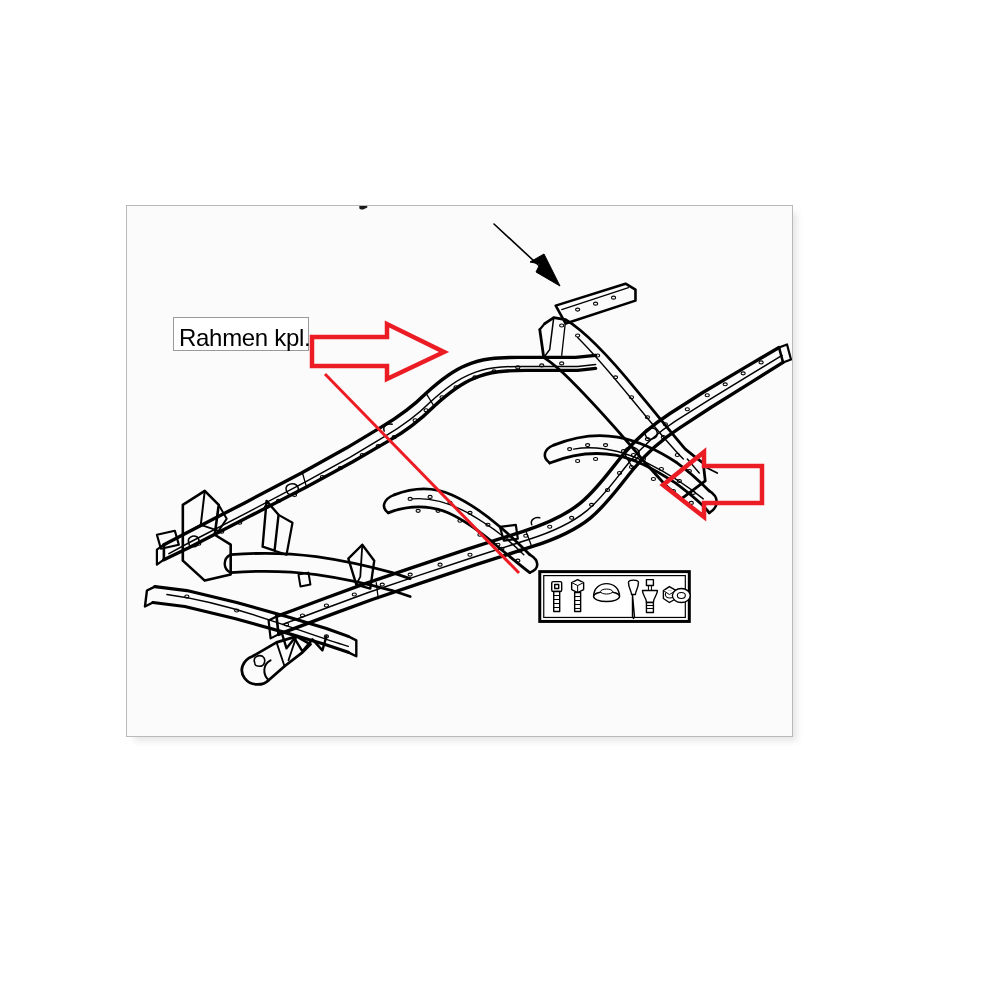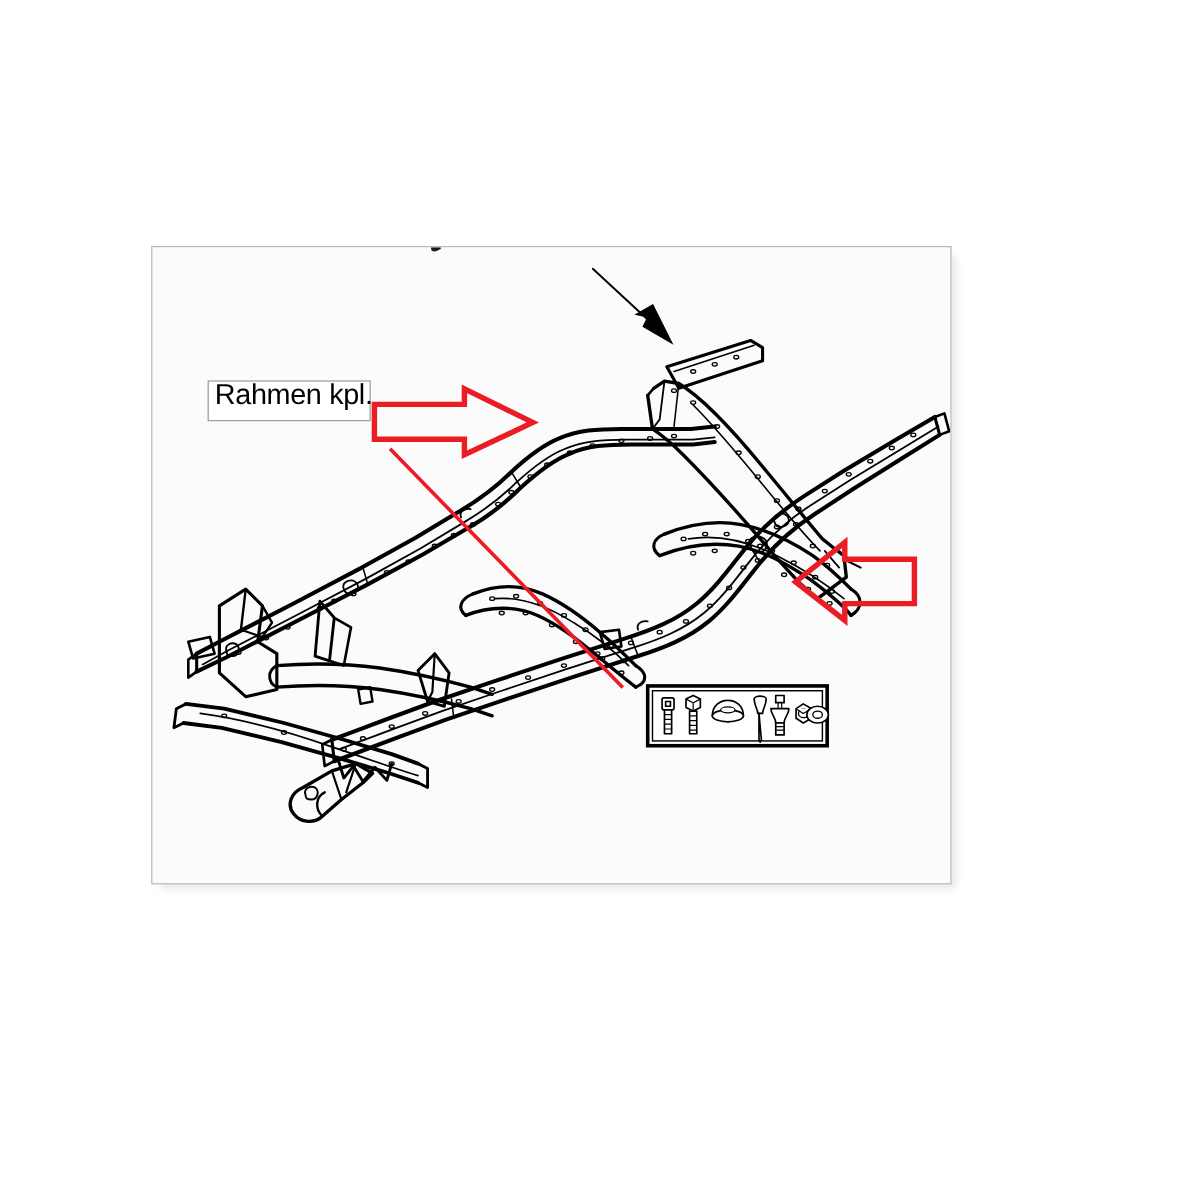--- a/index.html
+++ b/index.html
@@ -45,21 +45,21 @@
   #label-rahmen {
     position: absolute;
     left: 173px;
     top: 317px;
     width: 136px;
     height: 34px;
     background: #ffffff;
     border: 1px solid #9a9a9a;
     box-sizing: border-box;
     display: flex;
-    align-items: flex-start;
+    align-items: flex-end;
     padding-left: 5px;
   }
   #label-rahmen .txt {
     font-family: "Liberation Sans", sans-serif;
     font-size: 24px;
     line-height: 24px;
     color: #000000;
     white-space: nowrap;
     letter-spacing: -0.3px;
   }

